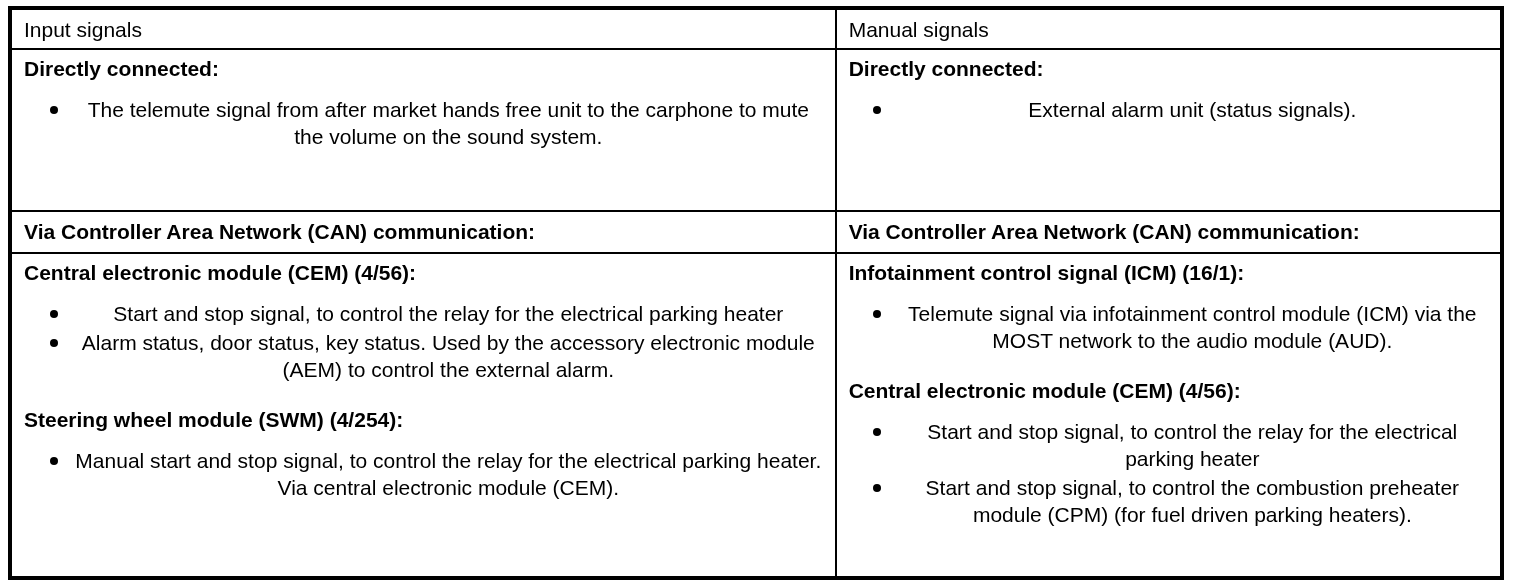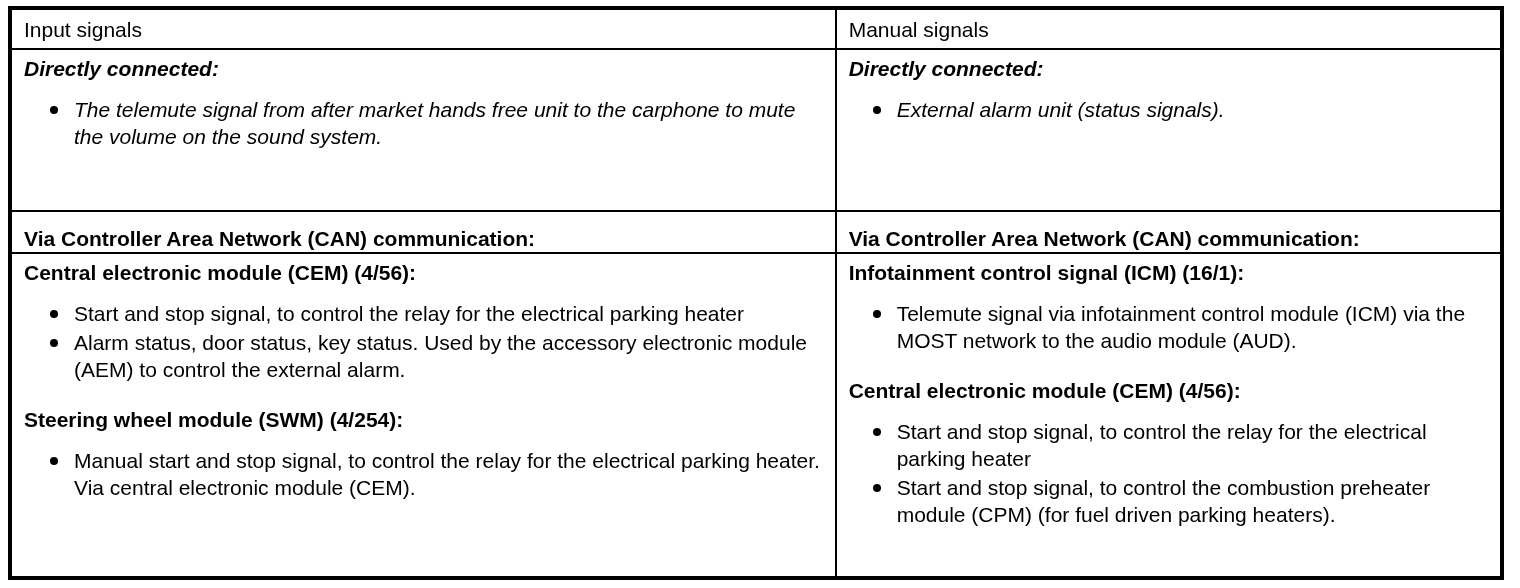--- a/index.html
+++ b/index.html
@@ -42,22 +42,22 @@
   .col-right { width: 708px; }
 
   .cell {
     box-sizing: border-box;
     padding: 6px 12px 8px 12px;
     overflow: hidden;
   }
   .cell.sep { border-bottom: 2px solid #000; }
 
   .r-header  { height: 40px; padding-top: 7px; }
-  .r-direct  { height: 162px; font-style: italic; }
-  .r-can     { height: 42px; padding-top: 14px; }
+  .r-direct  { height: 162px; }
+  .r-can     { height: 42px; padding-top: 7px; }
   .r-body    { flex: 1 1 auto; }
 
   .hdr-text {
     font-size: 21px;
     line-height: 26px;
     font-weight: normal;
     white-space: nowrap;
   }
   .hdr-bold {
     font-size: 21px;
@@ -74,20 +74,21 @@
     white-space: nowrap;
   }
   .sub-head .light { font-weight: bold; }
 
   .sub-head.spaced { margin-top: 24px; }
 
   ul.bullets {
     list-style: none;
     margin: 14px 0 0 0;
     padding: 0;
+    text-align: center;
   }
 
   ul.bullets li {
     position: relative;
     padding-left: 50px;
     font-size: 21px;
     line-height: 27px;
     margin-bottom: 2px;
   }
   ul.bullets li::before {

